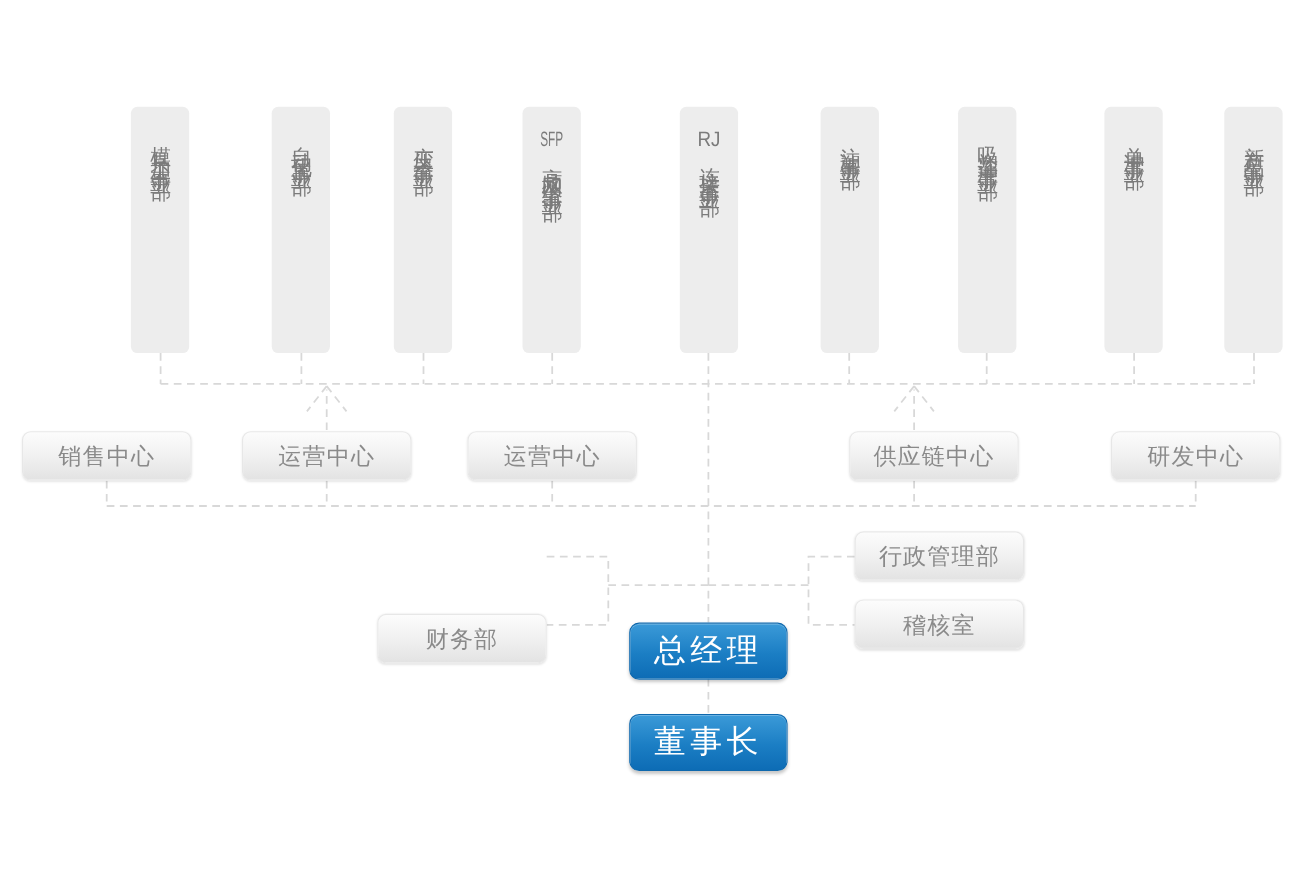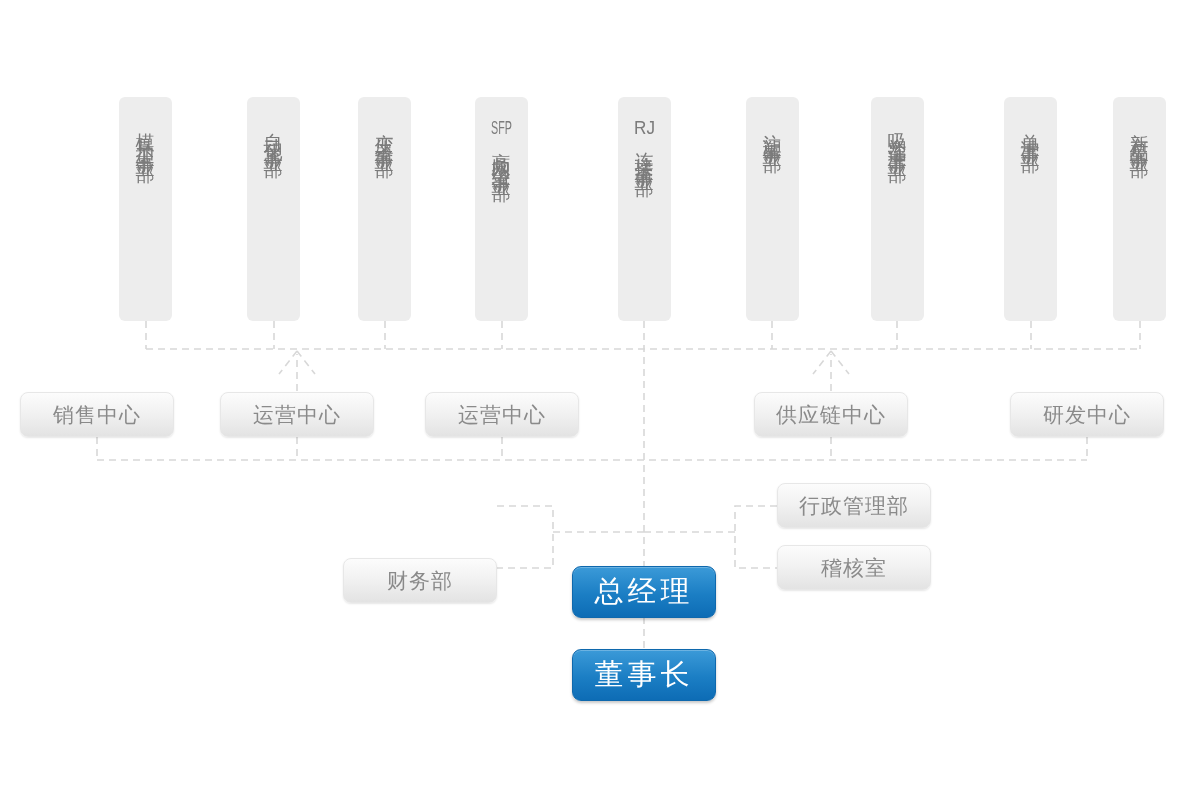--- a/index.html
+++ b/index.html
@@ -123,19 +123,19 @@
     </div>
     <div class="node pill" style="left: 20px; top: 392px;">
       <span>销售中心</span>
     </div>
     <div class="node pill" style="left: 220px; top: 392px;">
       <span>运营中心</span>
     </div>
     <div class="node pill" style="left: 425px; top: 392px;">
       <span>运营中心</span>
     </div>
-    <div class="node pill" style="left: 754px; top: 392px;">
+    <div class="node pill" style="left: 772px; top: 392px;">
       <span>供应链中心</span>
     </div>
     <div class="node pill" style="left: 1010px; top: 392px;">
       <span>研发中心</span>
     </div>
   </div>
 
 </body></html>

